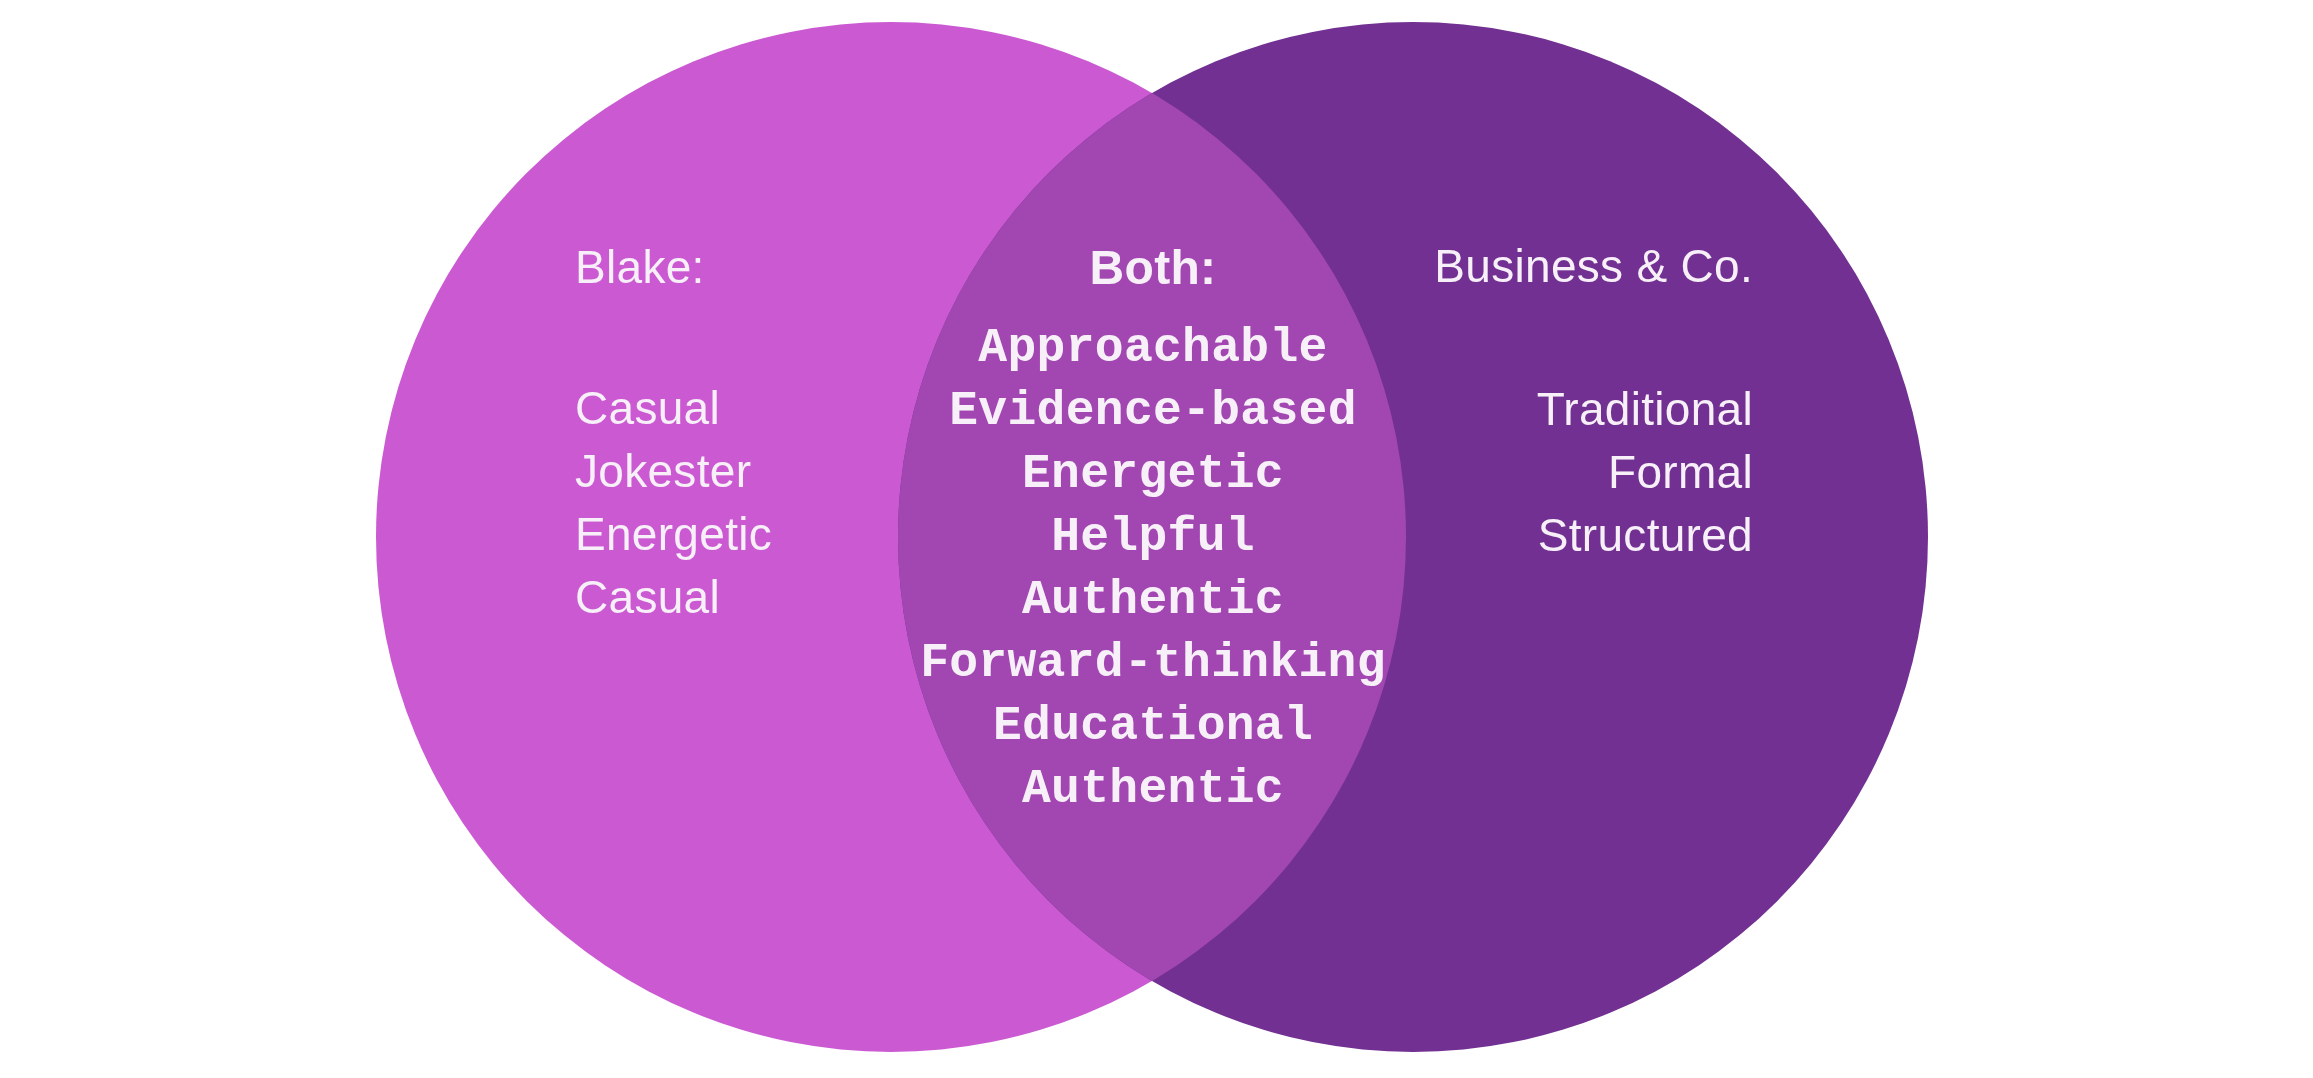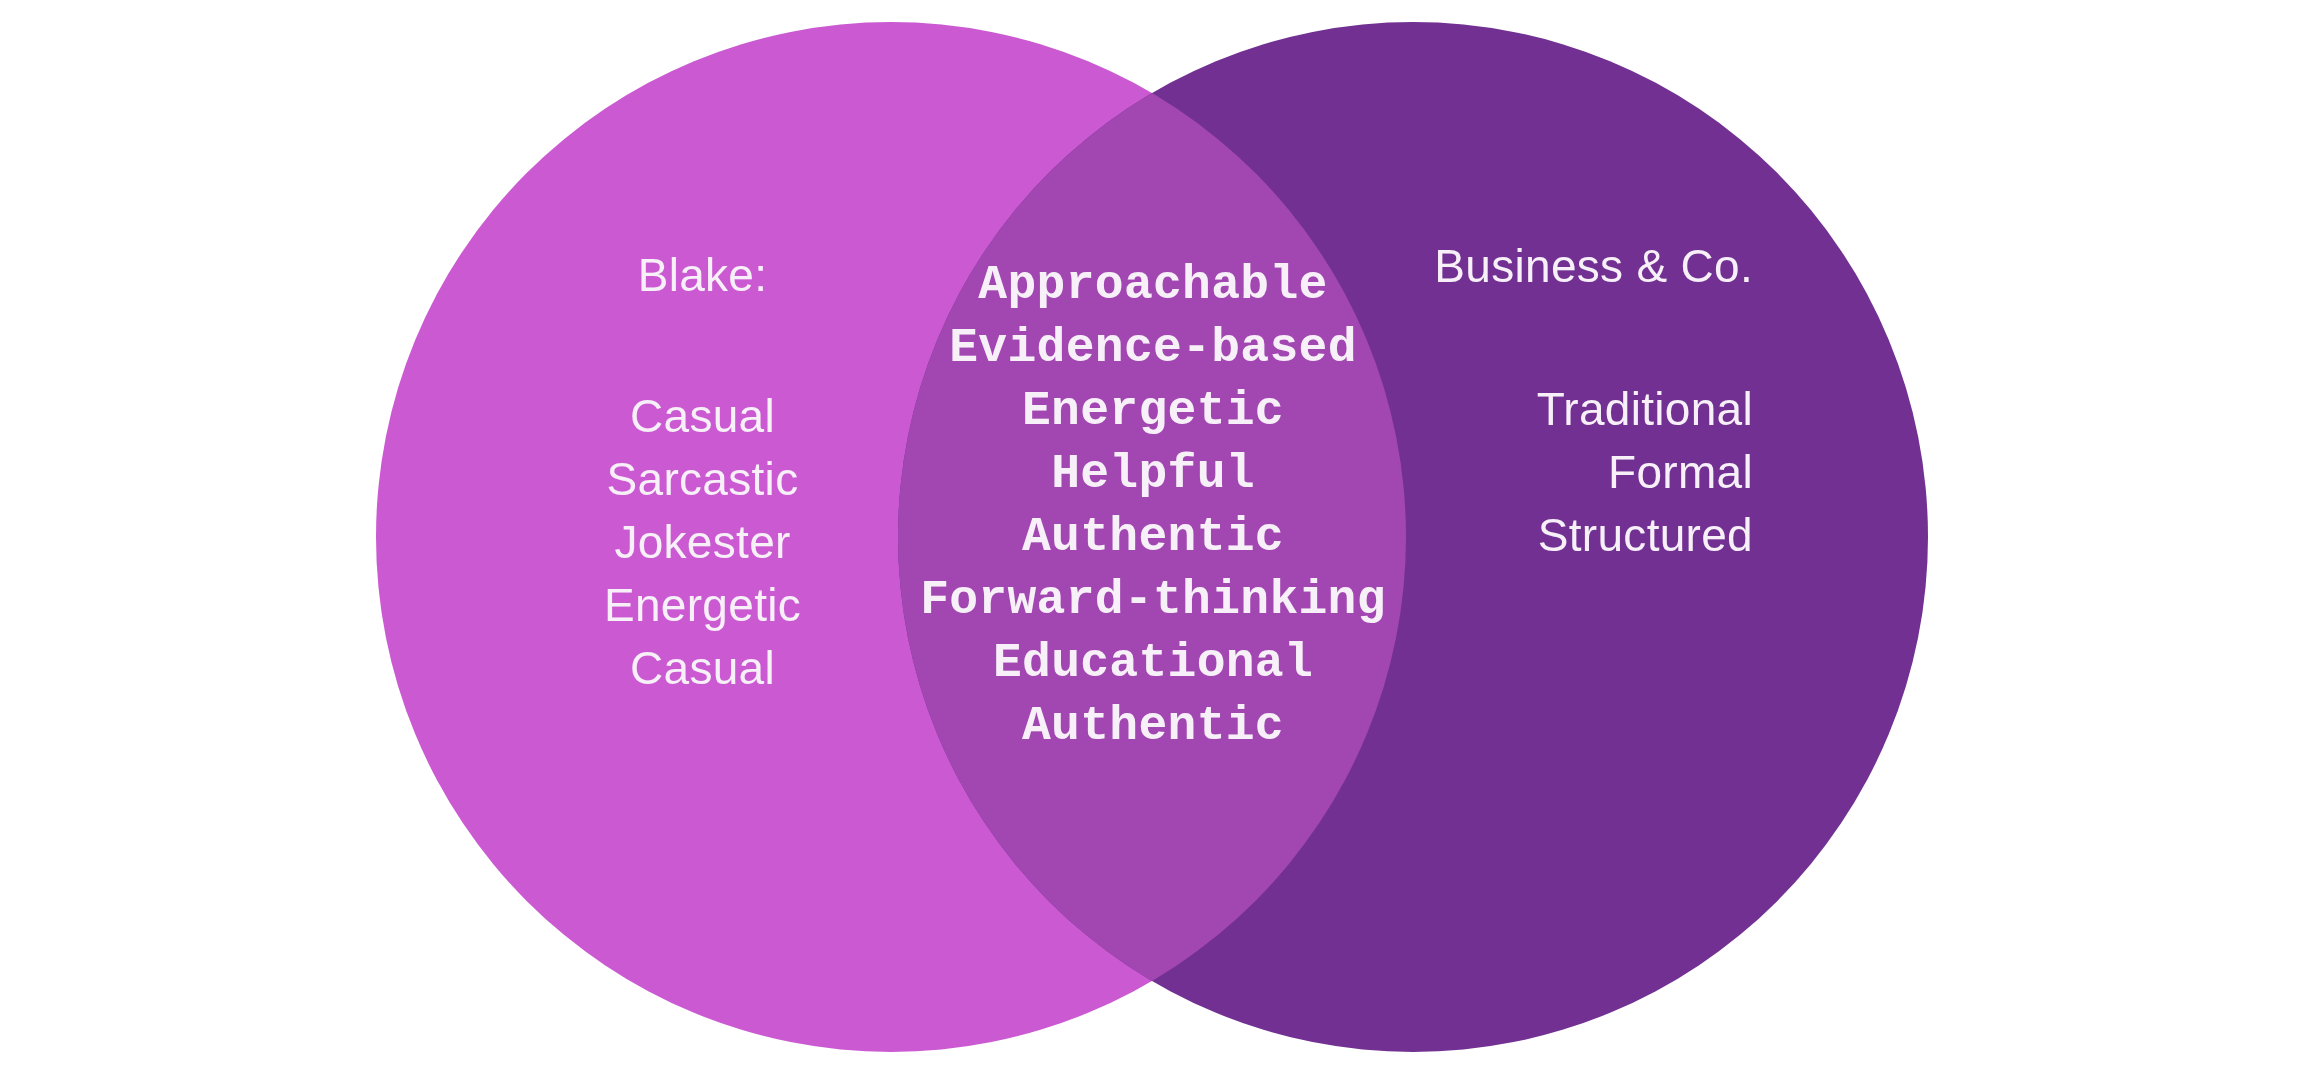--- a/index.html
+++ b/index.html
@@ -28,23 +28,22 @@
     letter-spacing: 0.3px;
   }
   .labels .heading {
     white-space: nowrap;
   }
   .labels .item {
     white-space: nowrap;
   }
   .col-left {
     left: 575px;
-    top: 244px;
-    text-align: center;
-    margin-left: 29px;
+    top: 236px;
+    text-align: left;
   }
   .col-left .list { margin-top: 78px; }
   .col-both {
     left: 897px;
     top: 236px;
     width: 512px;
     text-align: center;
     font-weight: 700;
     font-size: 48px;
   }
@@ -71,28 +70,28 @@
     <circle cx="1413" cy="537" r="515" fill="#723092"></circle>
     <g clip-path="url(#clip-left-circle)">
       <circle cx="1413" cy="537" r="515" fill="#a246b2"></circle>
     </g>
   </svg>
 
   <div class="labels col-left">
     <div class="heading">Blake:</div>
     <div class="list">
       <div class="item">Casual</div>
-      <div class="item">Sarcastic</div>
       <div class="item">Jokester</div>
       <div class="item">Energetic</div>
       <div class="item">Casual</div>
     </div>
   </div>
 
   <div class="labels col-both">
+    <div class="heading">Both:</div>
     <div class="list">
       <div class="item">Approachable</div>
       <div class="item">Evidence-based</div>
       <div class="item">Energetic</div>
       <div class="item">Helpful</div>
       <div class="item">Authentic</div>
       <div class="item">Forward-thinking</div>
       <div class="item">Educational</div>
       <div class="item">Authentic</div>
     </div>

